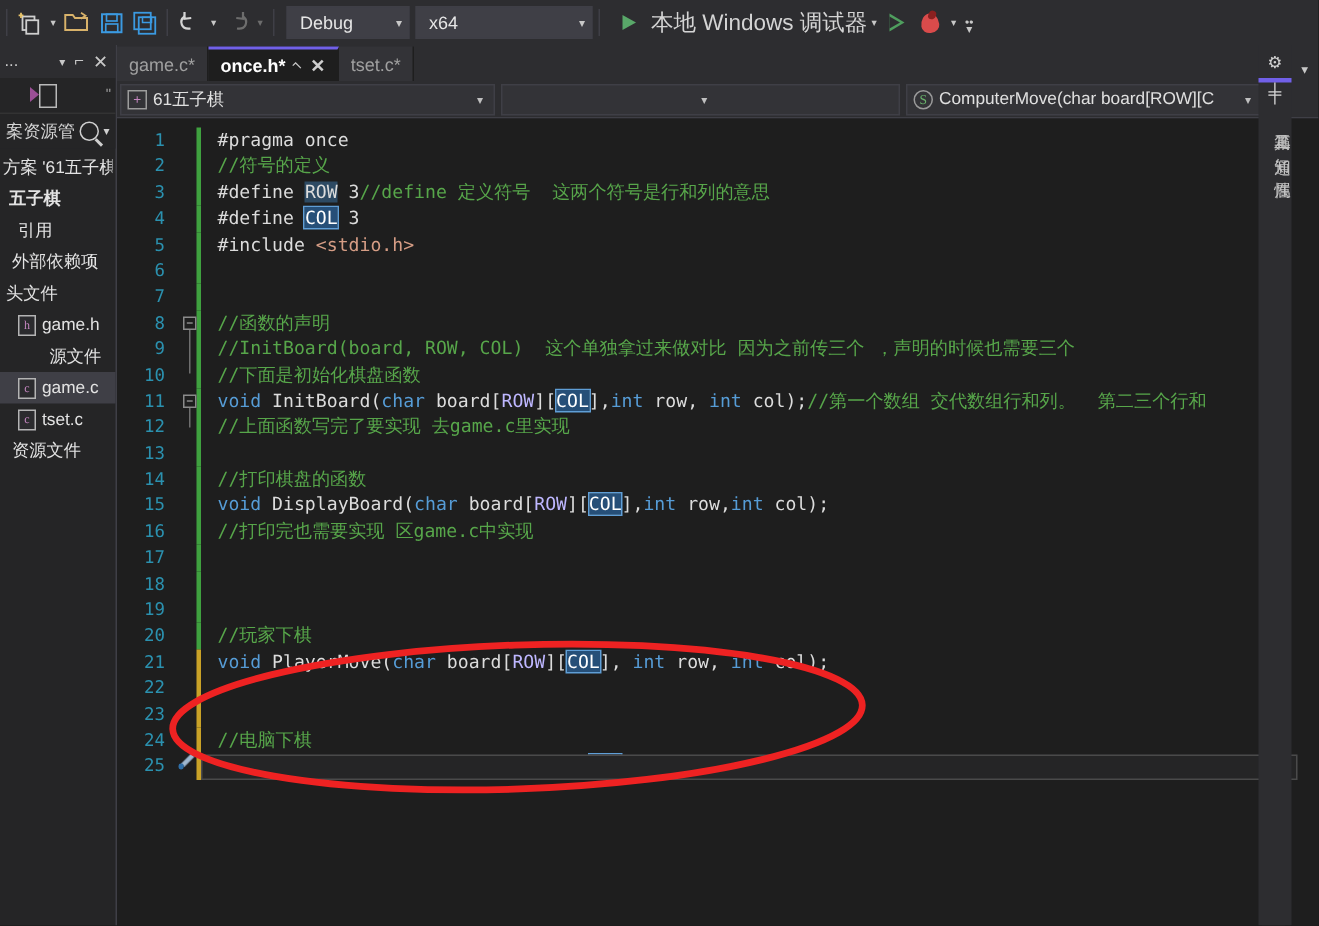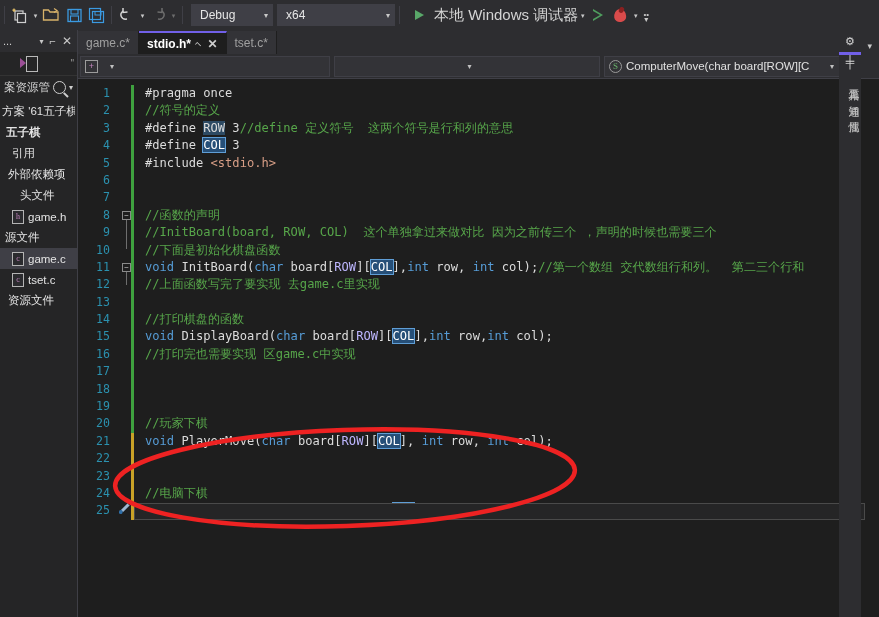--- a/index.html
+++ b/index.html
@@ -275,28 +275,28 @@
         </div>
         <div class="trow" style="padding-left: 6px;">
           <span class="tlabel" style="font-weight: bold;">五子棋</span>
         </div>
         <div class="trow" style="padding-left: 12px;">
           <span class="tlabel">引用</span>
         </div>
         <div class="trow" style="padding-left: 8px;">
           <span class="tlabel">外部依赖项</span>
         </div>
-        <div class="trow" style="padding-left: 20px;">
+        <div class="trow" style="padding-left: 4px;">
           <span class="tlabel">头文件</span>
         </div>
         <div class="trow" style="padding-left: 12px;">
           <span class="fileic">h</span>
           <span class="tlabel">game.h</span>
         </div>
-        <div class="trow" style="padding-left: 5px;">
+        <div class="trow" style="padding-left: 16px; margin-left: 17px;">
           <span class="tlabel">源文件</span>
         </div>
         <div class="trow sel" style="padding-left: 12px;">
           <span class="fileic">c</span>
           <span class="tlabel">game.c</span>
         </div>
         <div class="trow" style="padding-left: 12px;">
           <span class="fileic">c</span>
           <span class="tlabel">tset.c</span>
         </div>
@@ -304,35 +304,36 @@
           <span class="tlabel">资源文件</span>
         </div>
       </div>
   </div>
 
   <div class="tabbar" id="tabbar">
     <div class="tab inactive">
         <span>game.c*</span>
       </div>
       <div class="tab active">
-        <span>stdio.h*</span>
+        <span>once.h*</span>
         <span class="pin">⌐</span>
         <span class="cls">✕</span>
       </div>
       <div class="tab inactive">
         <span>tset.c*</span>
       </div>
       <div class="tabbar-right">
       <span>▾</span>
     </div>
   </div>
 
   <div class="navbar">
     <div class="navcombo" style="width:250px">
       <span class="projic">+</span>
+      <span class="t" style="flex:1">61五子棋</span>
       <span class="cv">▾</span>
     </div>
     <div class="navcombo" style="width:266px;justify-content:center">
       <span class="cv">▾</span>
     </div>
     <div class="navcombo" style="width:238px">
       <span class="scopeic">S</span>
       <span class="t" style="flex:1">ComputerMove(char board[ROW][C</span>
       <span class="cv">▾</span>
     </div>

